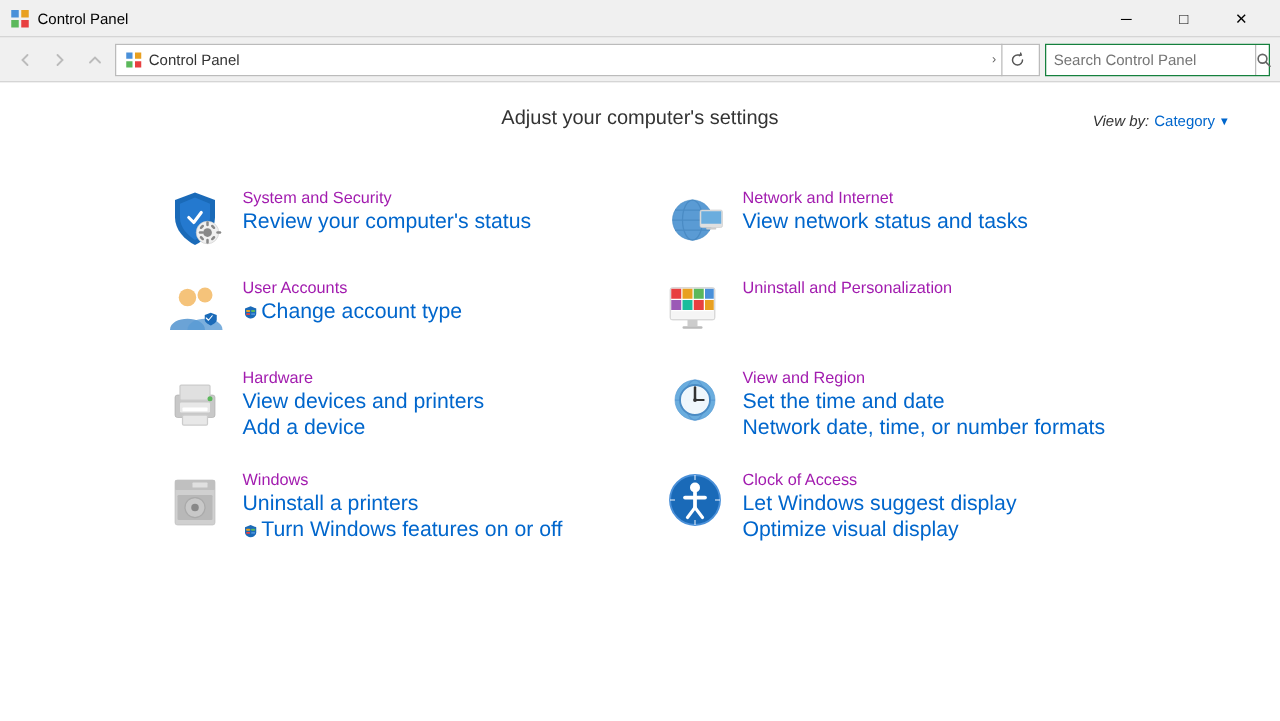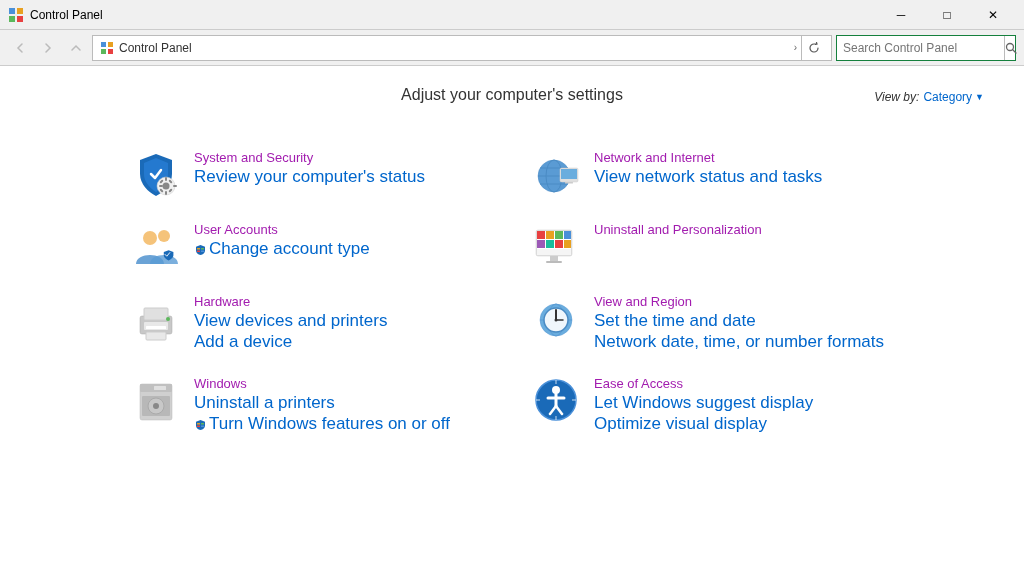--- a/index.html
+++ b/index.html
@@ -479,20 +479,20 @@
           <line x1="24" y1="30" x2="18" y2="38" stroke="white" stroke-width="2.5" stroke-linecap="round"></line>
           <line x1="24" y1="30" x2="30" y2="38" stroke="white" stroke-width="2.5" stroke-linecap="round"></line>
 
           <line x1="24" y1="4" x2="24" y2="8" stroke="white" stroke-width="1.5" opacity="0.5"></line>
           <line x1="44" y1="24" x2="40" y2="24" stroke="white" stroke-width="1.5" opacity="0.5"></line>
           <line x1="24" y1="44" x2="24" y2="40" stroke="white" stroke-width="1.5" opacity="0.5"></line>
           <line x1="4" y1="24" x2="8" y2="24" stroke="white" stroke-width="1.5" opacity="0.5"></line>
         </svg>
       </div>
       <div class="category-content">
-        <a class="category-title">Ease of Access</a>
+        <a class="category-title">Clock of Access</a>
         <a class="category-link">Let Windows suggest display</a>
         <a class="category-link">Optimize visual display</a>
       </div>
     </div>
 
   </div>
 </div>
 
 </body></html>

